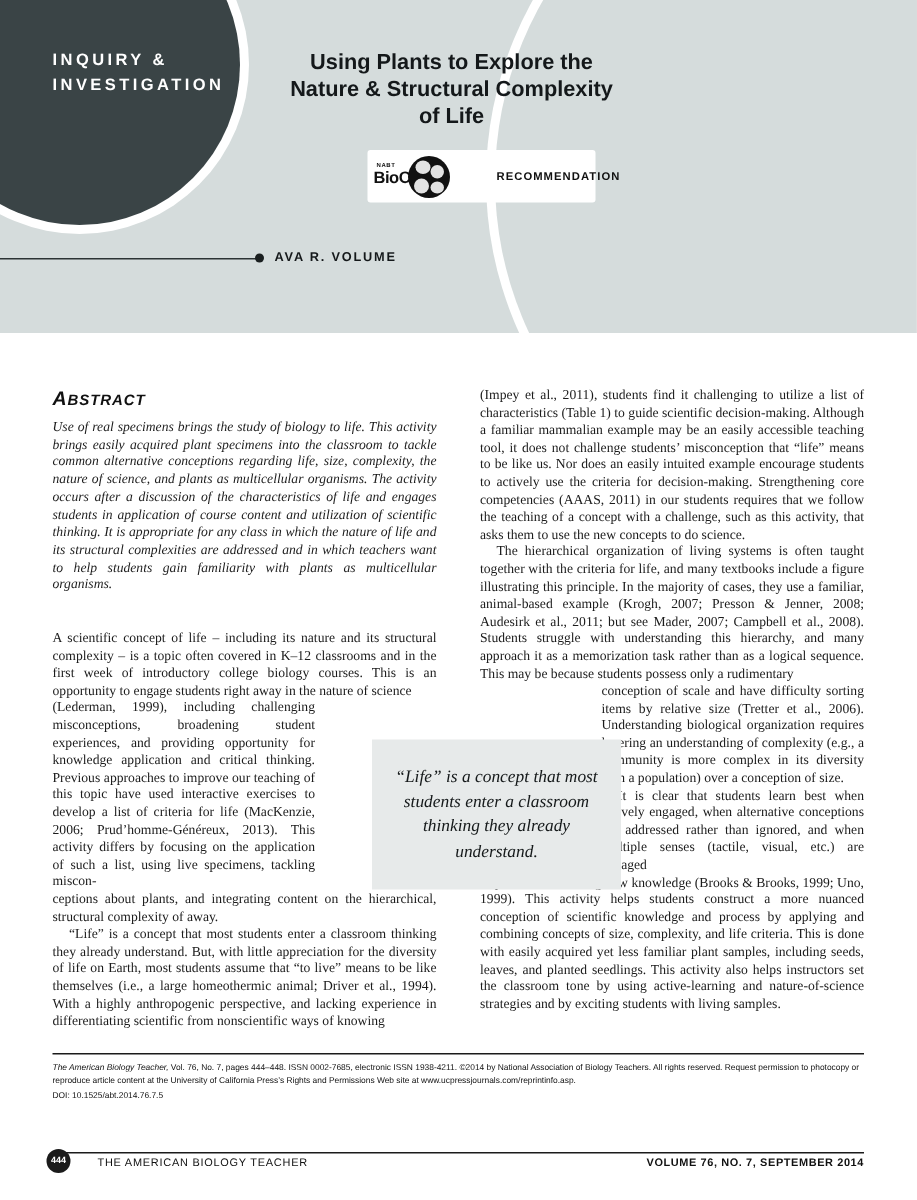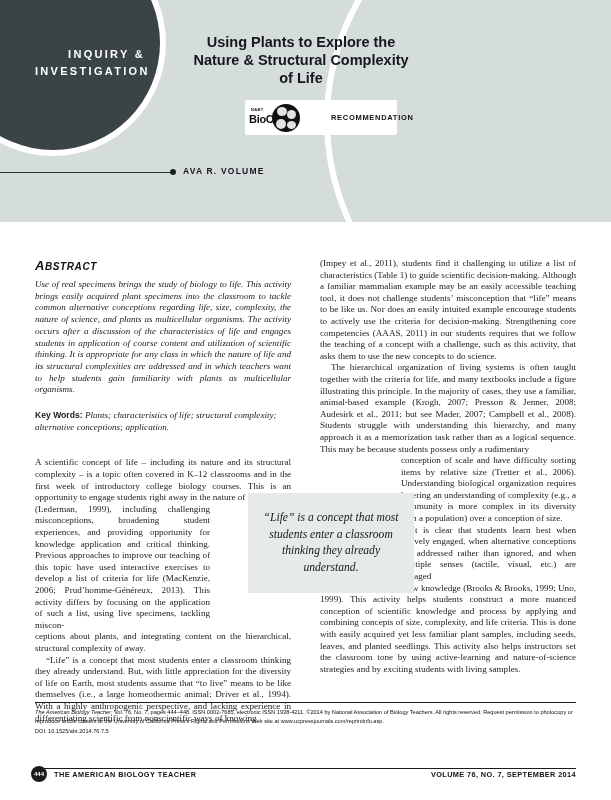--- a/index.html
+++ b/index.html
@@ -29,23 +29,23 @@
   .pot{position:absolute;left:74px;top:18px;width:56px;height:60px;background:#1d1d1d;
        transform:skewX(-4deg);}
   .plant{position:absolute;background:#878c80;border-radius:40% 60% 45% 55%;transform-origin:bottom center;}
   .stem{position:absolute;background:#7c8275;width:3px;transform-origin:bottom center;}
 
   
   .circle-ring{position:absolute;left:-60px;top:-70px;width:226px;height:226px;border-radius:50%;
        background:#ffffff;}
   .circle{position:absolute;left:-54px;top:-64px;width:214px;height:214px;border-radius:50%;
        background:#3a4446;}
-  .kicker{position:absolute;left:35px;top:46px;width:110px;
+  .kicker{position:absolute;left:35px;top:32px;width:110px;
        font-family:"Liberation Sans",sans-serif;font-weight:bold;font-size:11px;
-       letter-spacing:2.3px;line-height:17px;color:#ffffff;text-align:right;}
+       letter-spacing:2.3px;line-height:17px;color:#ffffff;}
 
   
   .sweep{position:absolute;left:330px;top:-120px;width:480px;height:480px;border-radius:50%;
        background:#d5dcdc;}
   .sweep-edge{position:absolute;left:324px;top:-126px;width:492px;height:492px;border-radius:50%;
        background:#ffffff;}
 
   .title{position:absolute;left:186px;top:33px;width:230px;
        font-family:"Liberation Sans",sans-serif;font-weight:bold;font-size:14.5px;line-height:18px;
        color:#14181a;text-align:center;}
@@ -96,22 +96,22 @@
 
   
   .rule{position:absolute;left:35px;top:702px;width:541px;height:1px;background:#1b1b1b;}
   .fine{position:absolute;left:35px;top:708px;width:541px;
         font-family:"Liberation Sans",sans-serif;font-size:5.6px;line-height:9.4px;color:#111;}
   .fine i{font-style:italic;}
   .footer-rule{position:absolute;left:35px;top:768px;width:541px;height:1px;background:#1b1b1b;}
   .pagecircle{position:absolute;left:31px;top:766px;width:16px;height:16px;border-radius:50%;
         background:#1b1b1b;color:#fff;font-family:"Liberation Sans",sans-serif;font-weight:bold;
         font-size:6px;display:flex;align-items:center;justify-content:center;}
-  .foot-left{position:absolute;left:54px;top:770px;font-family:"Liberation Sans",sans-serif;
-        font-weight:bold;font-size:7.3px;letter-spacing:.5px;color:#111;}
+  .foot-left{position:absolute;left:65px;top:770px;font-family:"Liberation Sans",sans-serif;
+        font-weight:normal;font-size:7.3px;letter-spacing:.5px;color:#111;}
   .foot-right{position:absolute;right:35px;top:770px;font-family:"Liberation Sans",sans-serif;
         font-weight:bold;font-size:7.3px;letter-spacing:.4px;color:#111;text-align:right;}
 </style>
 </head>
 <body>
 
 <div class="header">
   <div class="header-bg"></div>
 
   <div class="photo">
@@ -166,24 +166,20 @@
   <div class="byline-rule"></div>
   <div class="byline-dot"></div>
   <div class="byline">AVA R. VOLUME</div>
 </div>
 
 <div class="content">
 
   <div class="col-left">
     <h2 class="sec"><span class="cap">A</span>BSTRACT</h2>
     <p class="abs">Use of real specimens brings the study of biology to life. This activity brings easily acquired plant specimens into the classroom to tackle common alternative conceptions regarding life, size, complexity, the nature of science, and plants as multicellular organisms. The activity occurs after a discussion of the characteristics of life and engages students in application of course content and utilization of scientific thinking. It is appropriate for any class in which the nature of life and its structural complexities are addressed and in which teachers want to help students gain familiarity with plants as multicellular organisms.</p>
-    <div class="kw">
-      <b>Key Words:</b>
-      <span>Plants; characteristics of life; structural complexity; alternative conceptions; application.</span>
-    </div>
     <div class="gap"></div>
     <div class="gap"></div>
     <p>A scientific concept of life – including its nature and its structural complexity – is a topic often covered in K–12 classrooms and in the first week of introductory college biology courses. This is an opportunity to engage students right away in the nature of science</p>
     <p class="narrow-l">(Lederman, 1999), including challenging misconceptions, broadening student experiences, and providing opportunity for knowledge application and critical thinking. Previous approaches to improve our teaching of this topic have used interactive exercises to develop a list of criteria for life (MacKenzie, 2006; Prud’homme-Généreux, 2013). This activity differs by focusing on the application of such a list, using live specimens, tackling miscon-</p>
     <p>ceptions about plants, and integrating content on the hierarchical, structural complexity of away.</p>
     <p class="ind">“Life” is a concept that most students enter a classroom thinking they already understand. But, with little appreciation for the diversity of life on Earth, most students assume that “to live” means to be like themselves (i.e., a large homeothermic animal; Driver et al., 1994). With a highly anthropogenic perspective, and lacking experience in differentiating scientific from nonscientific ways of knowing</p>
   </div>
 
   <div class="col-right">
     <p>(Impey et al., 2011), students find it challenging to utilize a list of characteristics (Table 1) to guide scientific decision-making. Although a familiar mammalian example may be an easily accessible teaching tool, it does not challenge students’ misconception that “life” means to be like us. Nor does an easily intuited example encourage students to actively use the criteria for decision-making. Strengthening core competencies (AAAS, 2011) in our students requires that we follow the teaching of a concept with a challenge, such as this activity, that asks them to use the new concepts to do science.</p>

